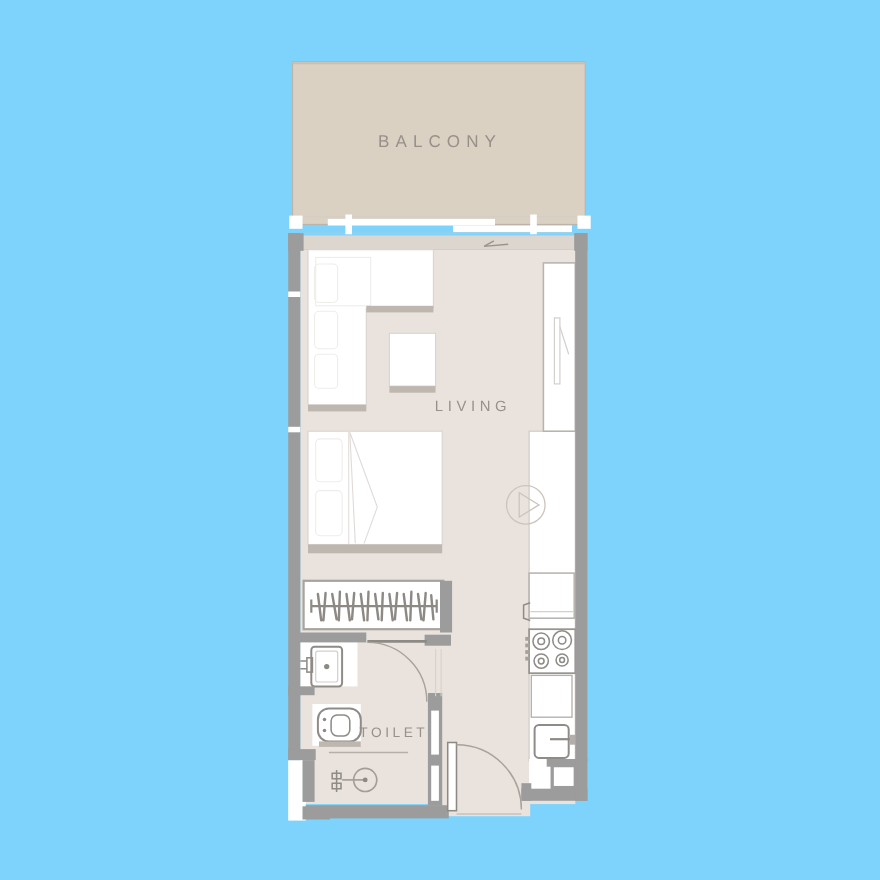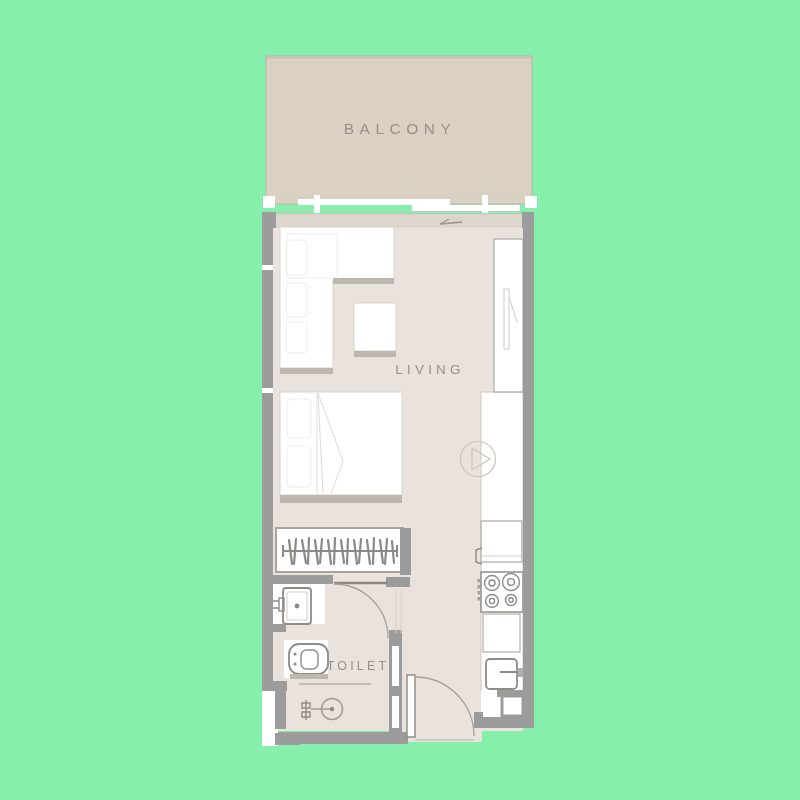--- a/index.html
+++ b/index.html
@@ -1,16 +1,16 @@
 <!DOCTYPE html>
 <html><head>
 <meta charset="utf-8">
 <style>
   html,body{margin:0;padding:0;background:#ffffff;}
-  .stage{position:relative;width:800px;height:800px;background:#86efac;overflow:hidden;
+  .stage{position:relative;width:800px;height:800px;background:#7dd3fc;overflow:hidden;
          font-family:"Liberation Sans",sans-serif;}
   svg{position:absolute;left:0;top:0;}
   .wall{fill:#9c9c9c;stroke:none;}
   .wall-light{fill:#dcd6cf;stroke:#cac3bb;stroke-width:.5;}
   .shadow{fill:#beb7b0;stroke:none;}
   .white{fill:#ffffff;stroke:none;}
   .furn{fill:#ffffff;stroke:#d8d4d0;stroke-width:1;}
   .furn-faint{fill:none;stroke:#eeedea;stroke-width:1;}
   .furn-med{fill:#ffffff;stroke:#b7b3ae;stroke-width:1.4;}
   .fix{fill:#ffffff;stroke:#8f8b87;stroke-width:1.8;}

